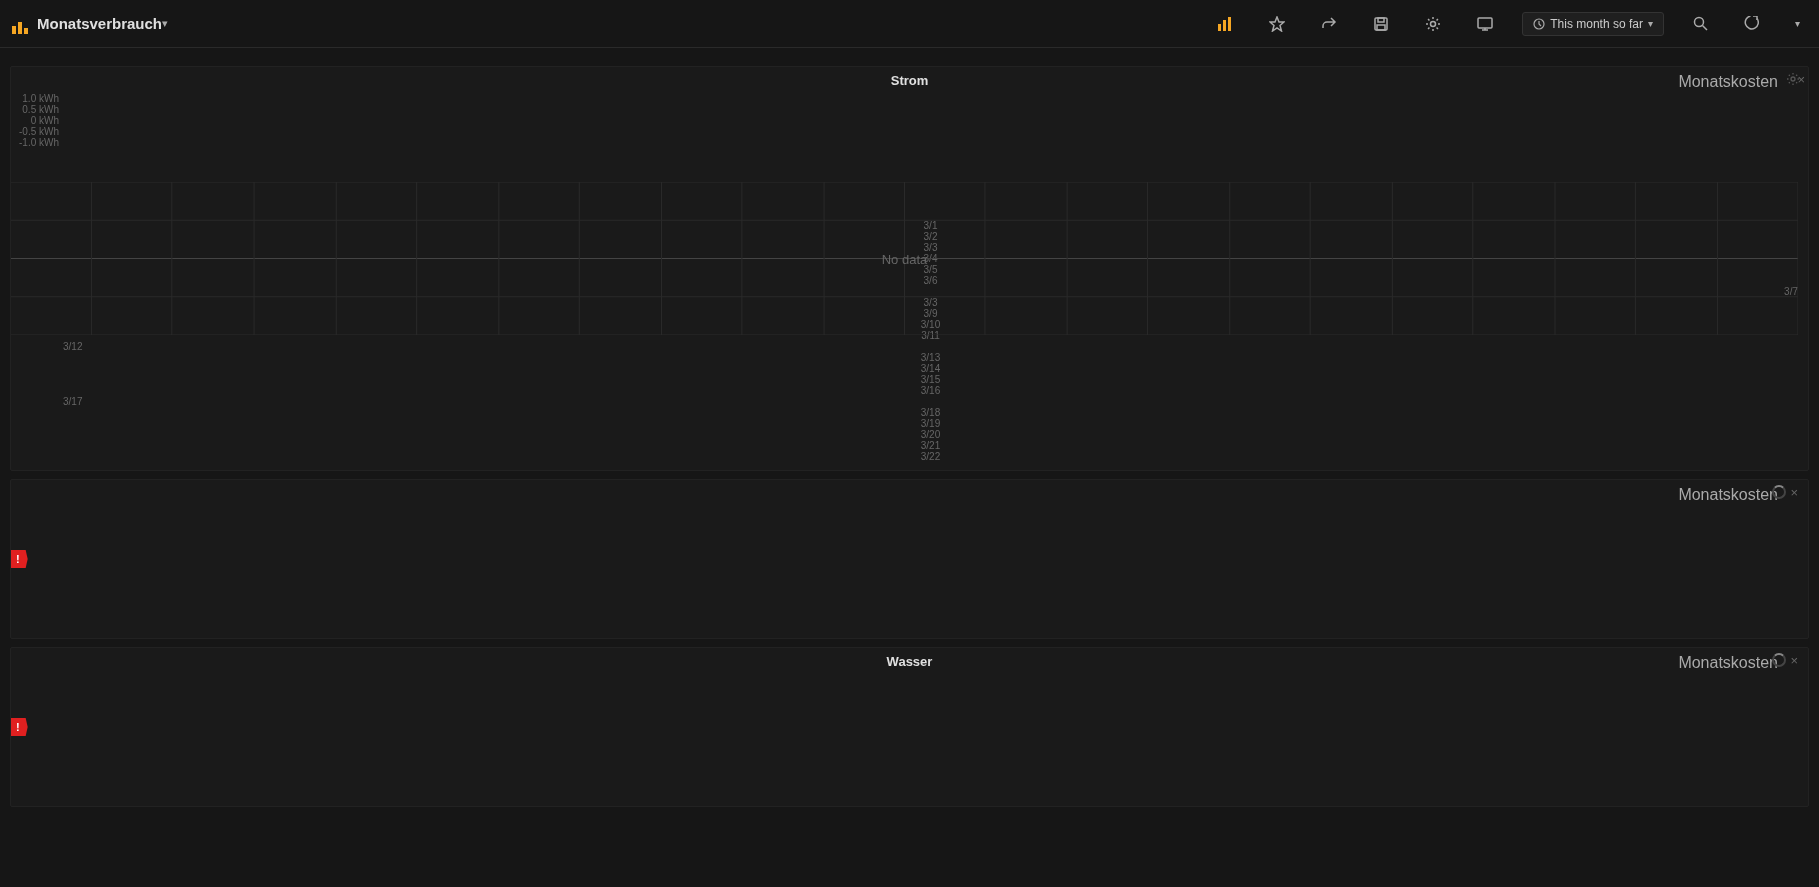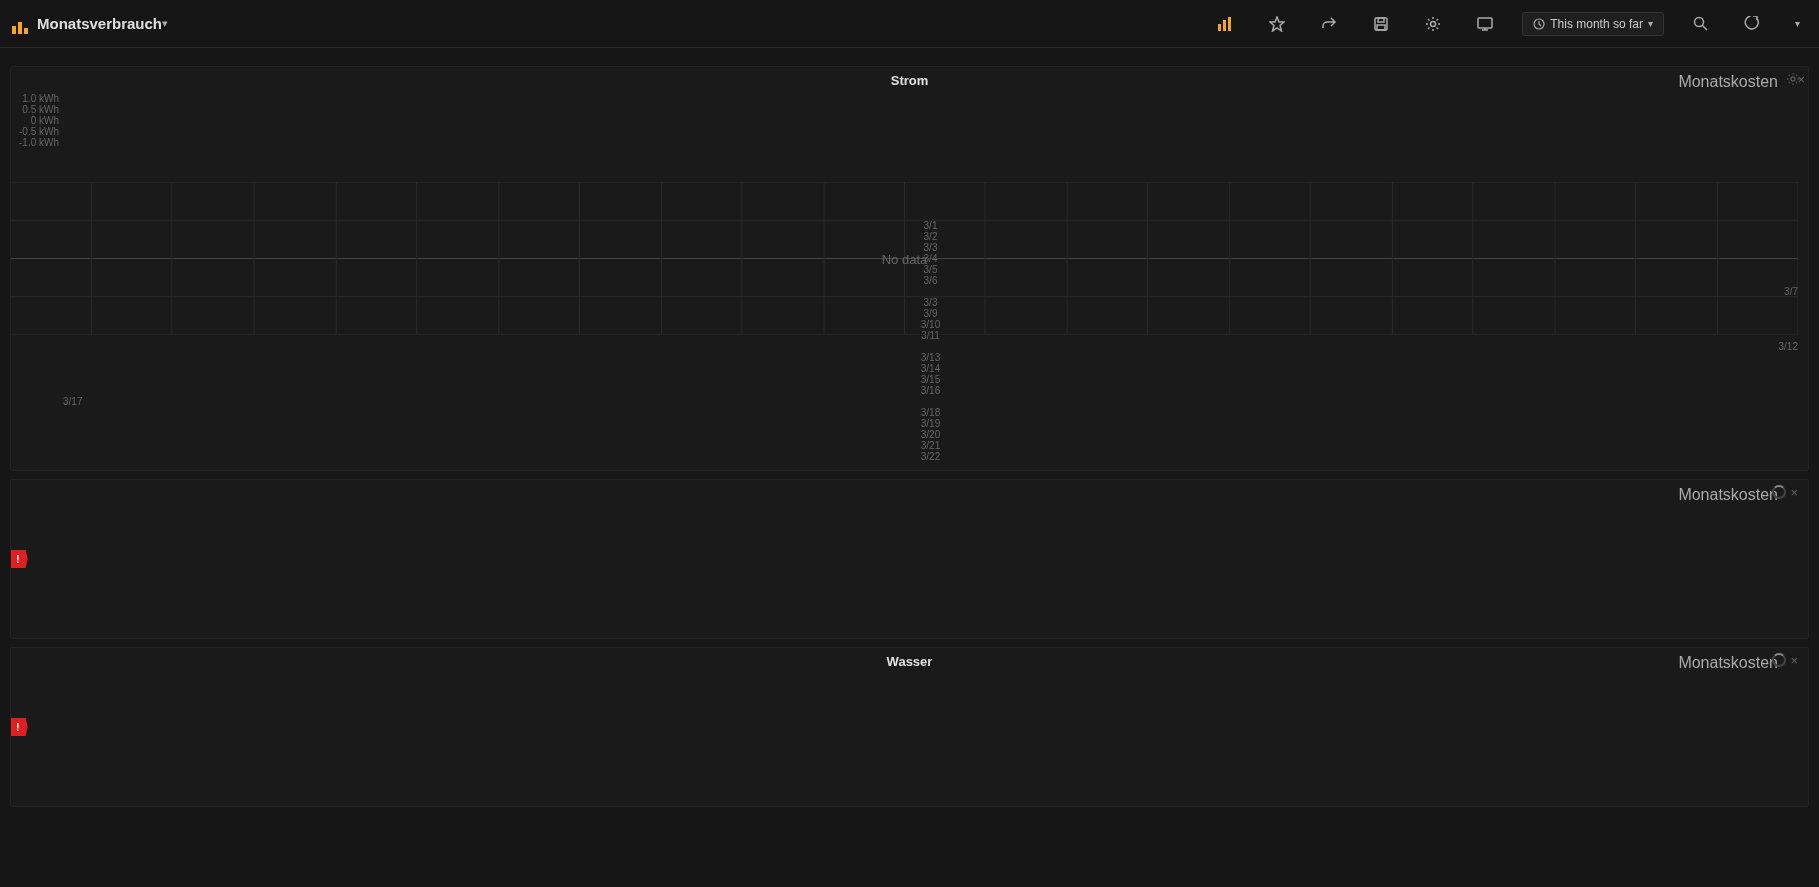--- a/index.html
+++ b/index.html
@@ -308,21 +308,21 @@
         <span style="font-size:10px; color:#666; flex:1; text-align:center;">3/2</span>
         <span style="font-size:10px; color:#666; flex:1; text-align:center;">3/3</span>
         <span style="font-size:10px; color:#666; flex:1; text-align:center;">3/4</span>
         <span style="font-size:10px; color:#666; flex:1; text-align:center;">3/5</span>
         <span style="font-size:10px; color:#666; flex:1; text-align:center;">3/6</span>
         <span style="font-size:10px; color:#666; flex:1; text-align:right;">3/7</span>
         <span style="font-size:10px; color:#666; flex:1; text-align:center;">3/3</span>
         <span style="font-size:10px; color:#666; flex:1; text-align:center;">3/9</span>
         <span style="font-size:10px; color:#666; flex:1; text-align:center;">3/10</span>
         <span style="font-size:10px; color:#666; flex:1; text-align:center;">3/11</span>
-        <span style="font-size:10px; color:#666; flex:1; text-align:right;">3/12</span>
+        <span style="font-size:10px; color:#666; flex:1; text-align:left;">3/12</span>
         <span style="font-size:10px; color:#666; flex:1; text-align:center;">3/13</span>
         <span style="font-size:10px; color:#666; flex:1; text-align:center;">3/14</span>
         <span style="font-size:10px; color:#666; flex:1; text-align:center;">3/15</span>
         <span style="font-size:10px; color:#666; flex:1; text-align:center;">3/16</span>
         <span style="font-size:10px; color:#666; flex:1; text-align:left;">3/17</span>
         <span style="font-size:10px; color:#666; flex:1; text-align:center;">3/18</span>
         <span style="font-size:10px; color:#666; flex:1; text-align:center;">3/19</span>
         <span style="font-size:10px; color:#666; flex:1; text-align:center;">3/20</span>
         <span style="font-size:10px; color:#666; flex:1; text-align:center;">3/21</span>
         <span style="font-size:10px; color:#666; flex:1; text-align:center;">3/22</span>

